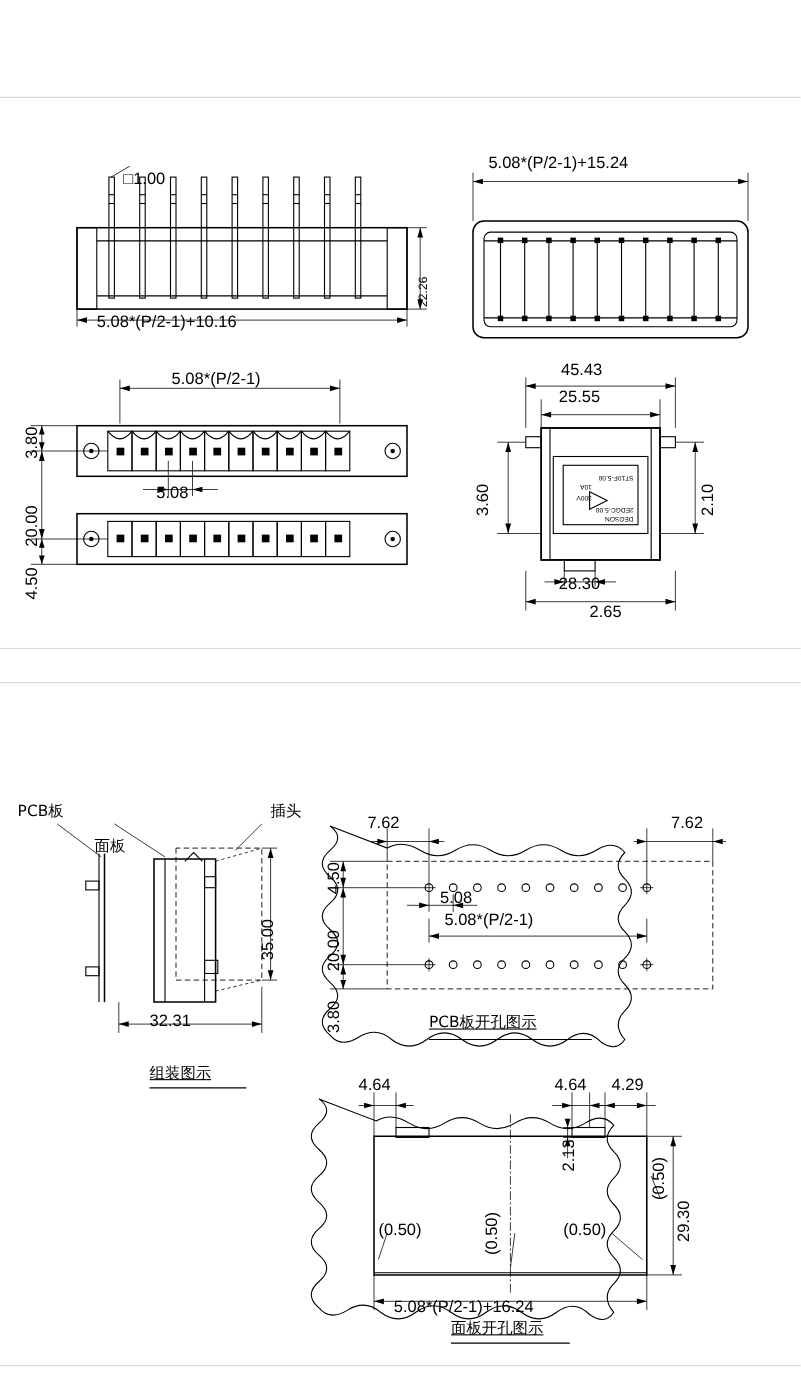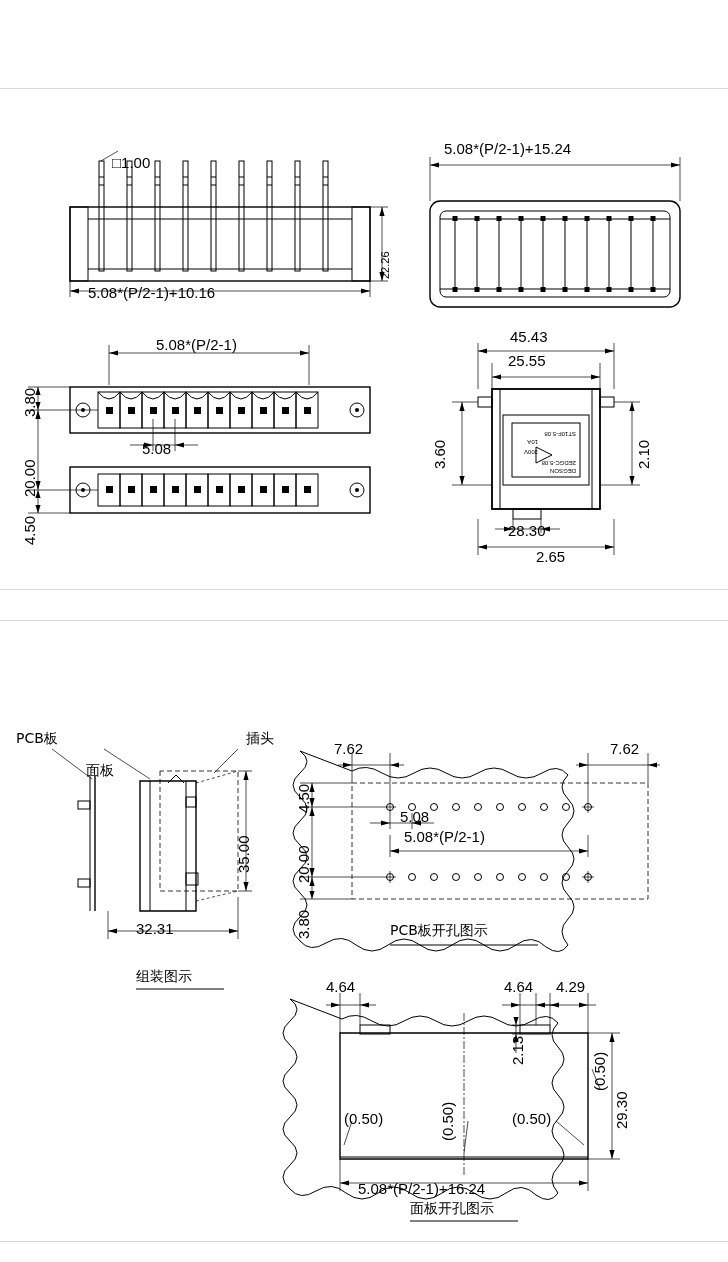--- a/index.html
+++ b/index.html
@@ -4,21 +4,21 @@
 <style>
   html,body{margin:0;padding:0;background:#ffffff;}
   body{width:728px;height:1262px;position:relative;font-family:"Liberation Sans",sans-serif;color:#000;}
   .sheet{position:absolute;left:0;top:0;width:728px;height:1262px;}
   .panel{position:absolute;background:#fff;border-top:1px solid #d8d8d8;border-bottom:1px solid #d8d8d8;}
   #panel-top{left:0;top:88px;width:728px;height:500px;}
   #panel-bottom{left:0;top:620px;width:728px;height:620px;}
   .lbl{position:absolute;font-size:15px;color:#000;white-space:nowrap;line-height:1;}
   .lbl.xs{font-size:11px;}
   .lbl.cjk{font-family:"DejaVu Sans",sans-serif;font-size:14px;}
-  .lbl.cjk.u{}
+  .lbl.cjk.u{text-decoration:underline;}
   .rot90{transform-origin:0 0;transform:rotate(-90deg);}
   .rot180{transform-origin:50% 50%;transform:rotate(180deg);}
   svg{position:absolute;left:0;top:0;overflow:visible;}
   .ln{stroke:#000;fill:none;stroke-width:1;}
   .ln2{stroke:#000;fill:none;stroke-width:1.4;}
   .lnt{stroke:#000;fill:none;stroke-width:0.7;}
   .dash{stroke:#000;fill:none;stroke-width:0.8;stroke-dasharray:5 3;}
   .dashfine{stroke:#000;fill:none;stroke-width:0.7;stroke-dasharray:3 2.5;}
   .ctr{stroke:#000;fill:none;stroke-width:0.7;stroke-dasharray:8 2 2 2;}
   .fillk{fill:#000;stroke:none;}

